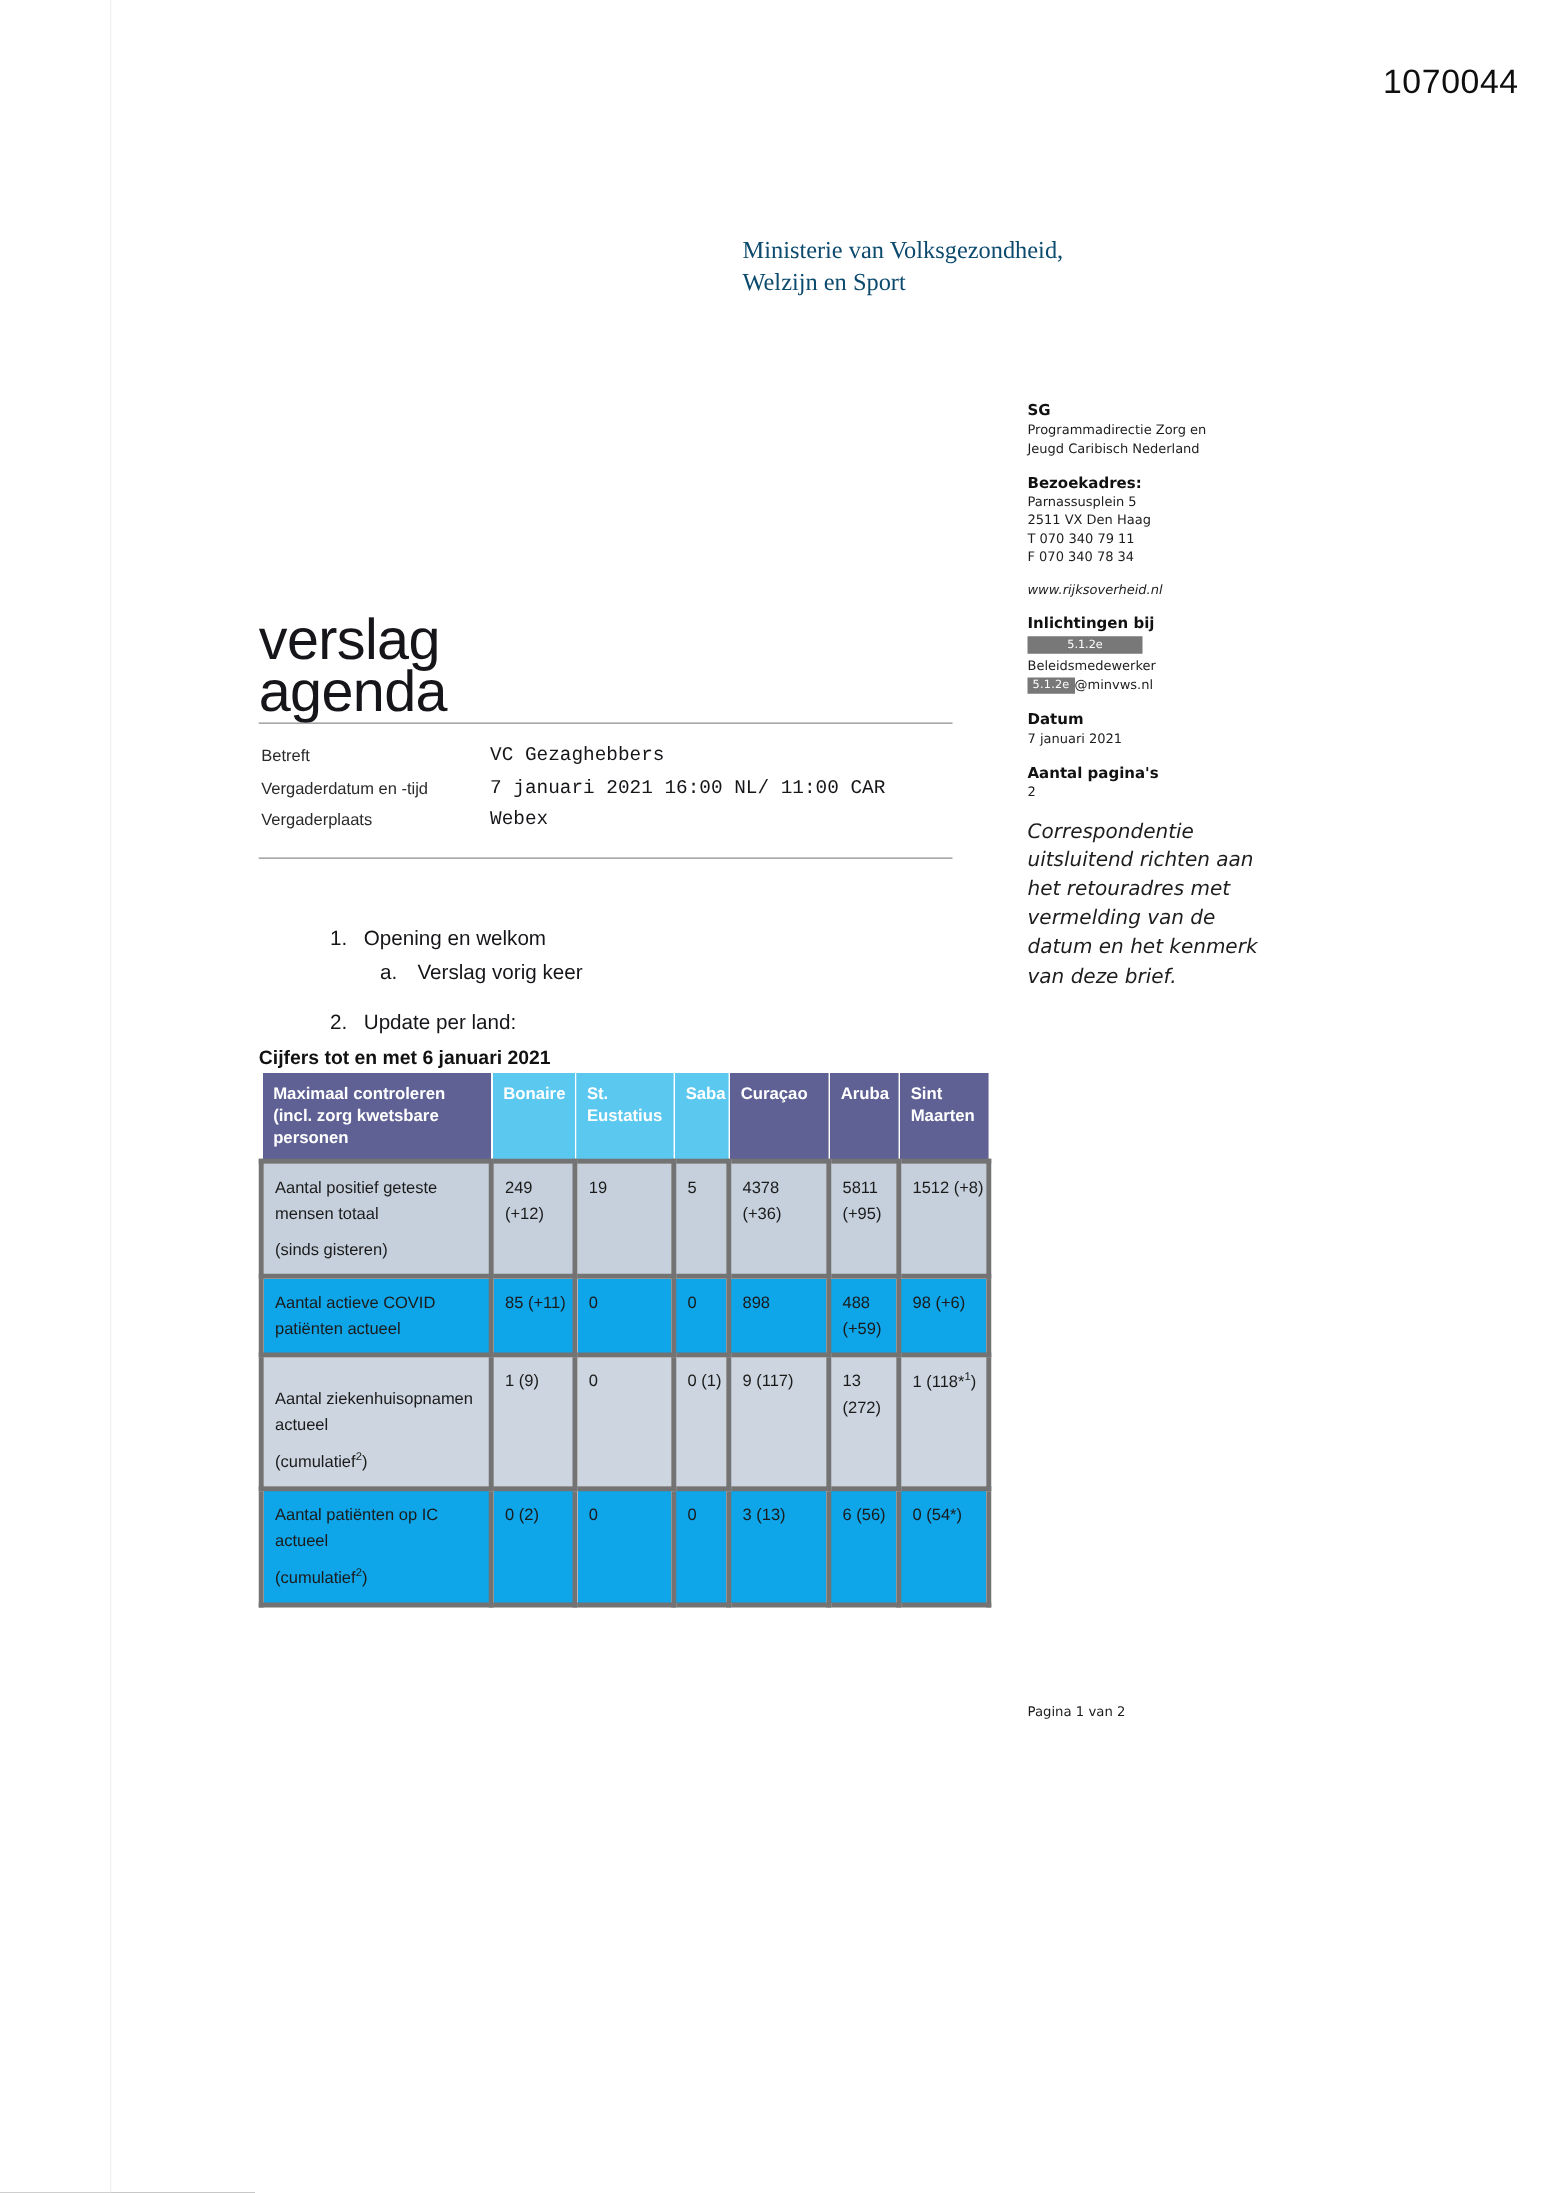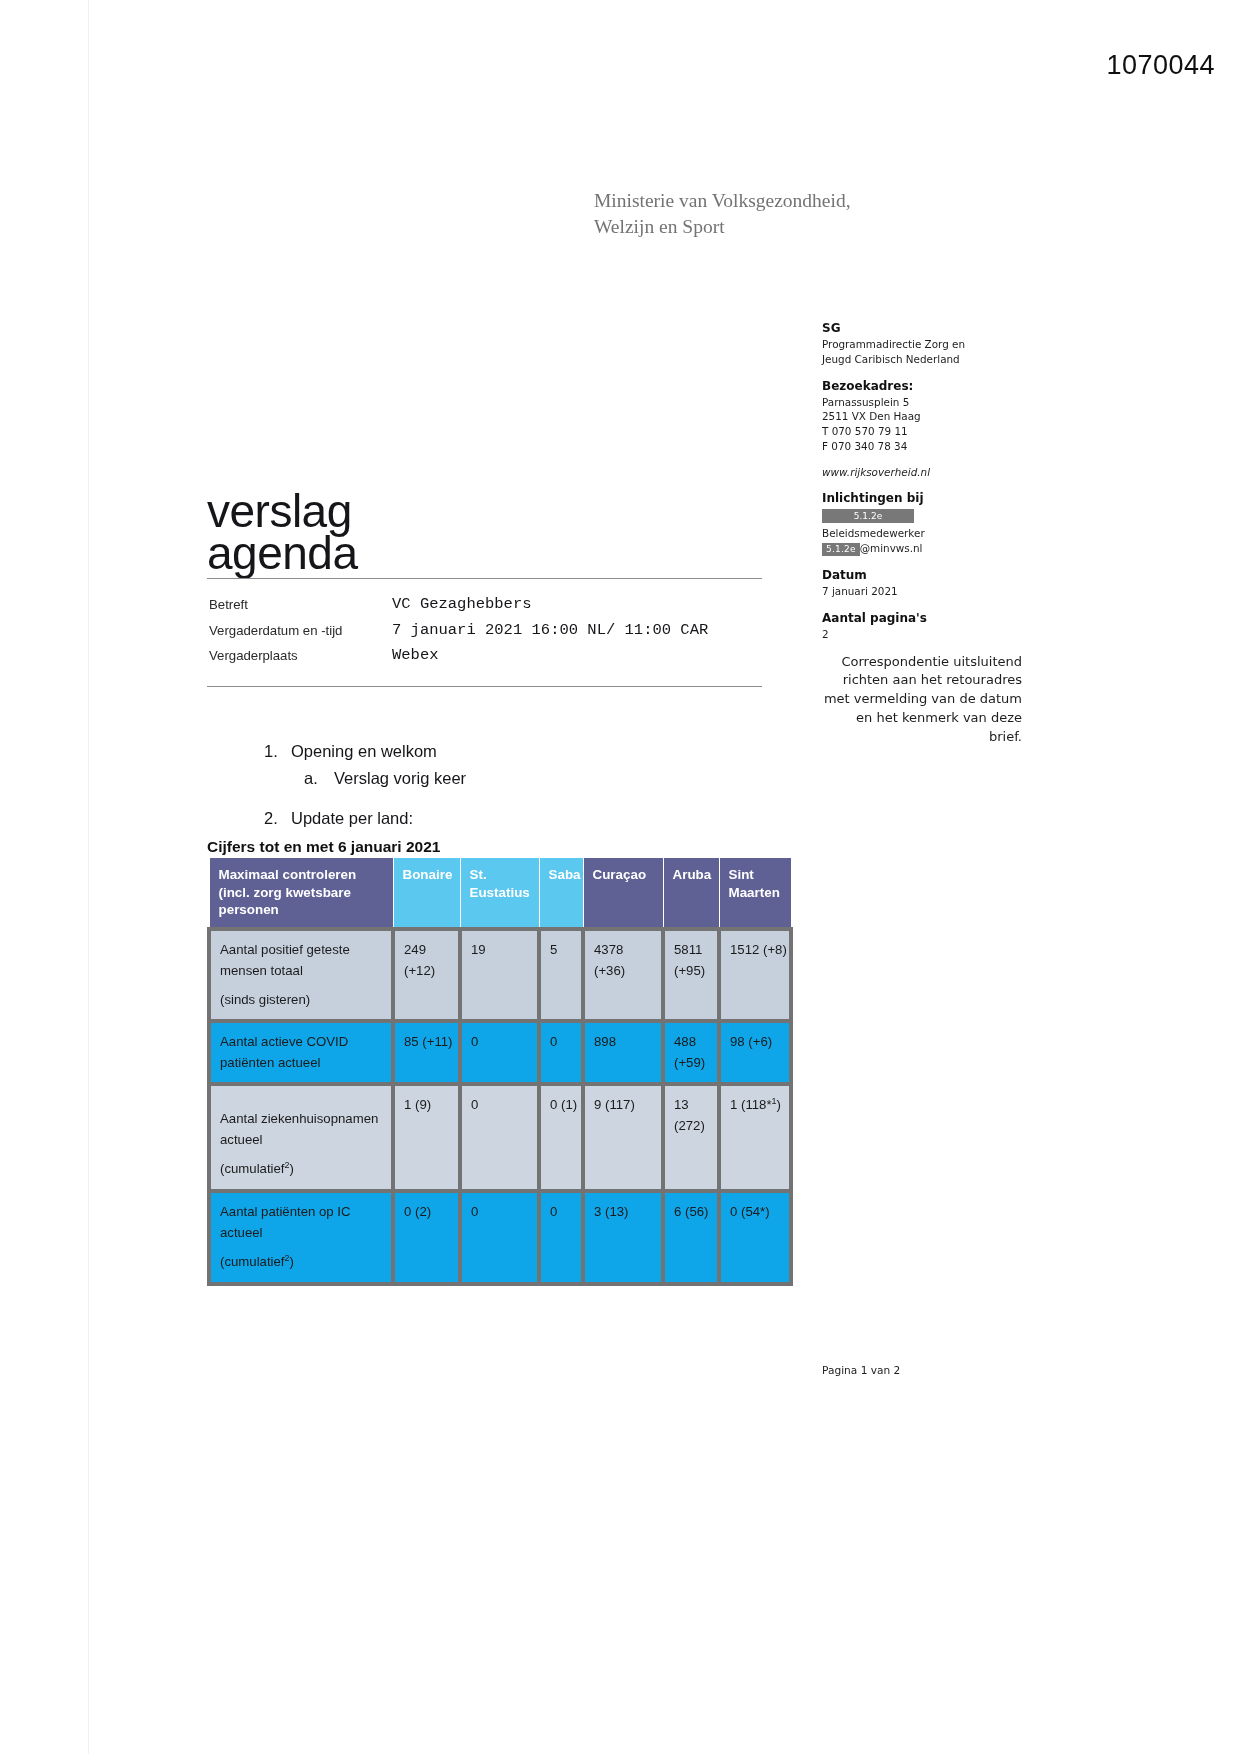--- a/index.html
+++ b/index.html
@@ -45,21 +45,21 @@
     font-family: "Liberation Sans", sans-serif;
   }
 
   .ministry {
     position: absolute;
     left: 594px;
     top: 188px;
     font-family: "Liberation Serif", serif;
     font-size: 19.5px;
     line-height: 1.35;
-    color: #737373;
+    color: #0c4a6e;
   }
   .ministry div { white-space: nowrap; }
 
   
   .sidebar {
     position: absolute;
     left: 822px;
     top: 320px;
     width: 200px;
     font-family: "DejaVu Sans", sans-serif;
@@ -89,24 +89,24 @@
     display: block;
     width: 92px;
     text-align: center;
     background: #787878;
     color: #ffffff;
     font-size: 9px;
     line-height: 14px;
     margin: 2px 0 3px 0;
   }
   .italic-note {
-    font-size: 13px;
+    font-style: italic;
+    font-size: 16px;
     line-height: 1.45;
     color: #1d1d1d;
-    text-align: right;
   }
 
   
   .title-block {
     position: absolute;
     left: 207px;
     top: 490px;
     font-family: "Liberation Sans", sans-serif;
     font-weight: 300;
     font-size: 46px;
@@ -251,21 +251,21 @@
     <div class="blk">
       <div class="hd">SG</div>
       <div class="ln">Programmadirectie Zorg en</div>
       <div class="ln">Jeugd Caribisch Nederland</div>
     </div>
 
     <div class="blk">
       <div class="hd">Bezoekadres:</div>
       <div class="ln">Parnassusplein 5</div>
       <div class="ln">2511 VX  Den Haag</div>
-      <div class="ln">T  070 570 79 11</div>
+      <div class="ln">T  070 340 79 11</div>
       <div class="ln">F  070 340 78 34</div>
     </div>
 
     <div class="blk">
       <div class="url">www.rijksoverheid.nl</div>
     </div>
 
     <div class="blk">
       <div class="hd">Inlichtingen bij</div>
       <div class="redact-wide">5.1.2e</div>

